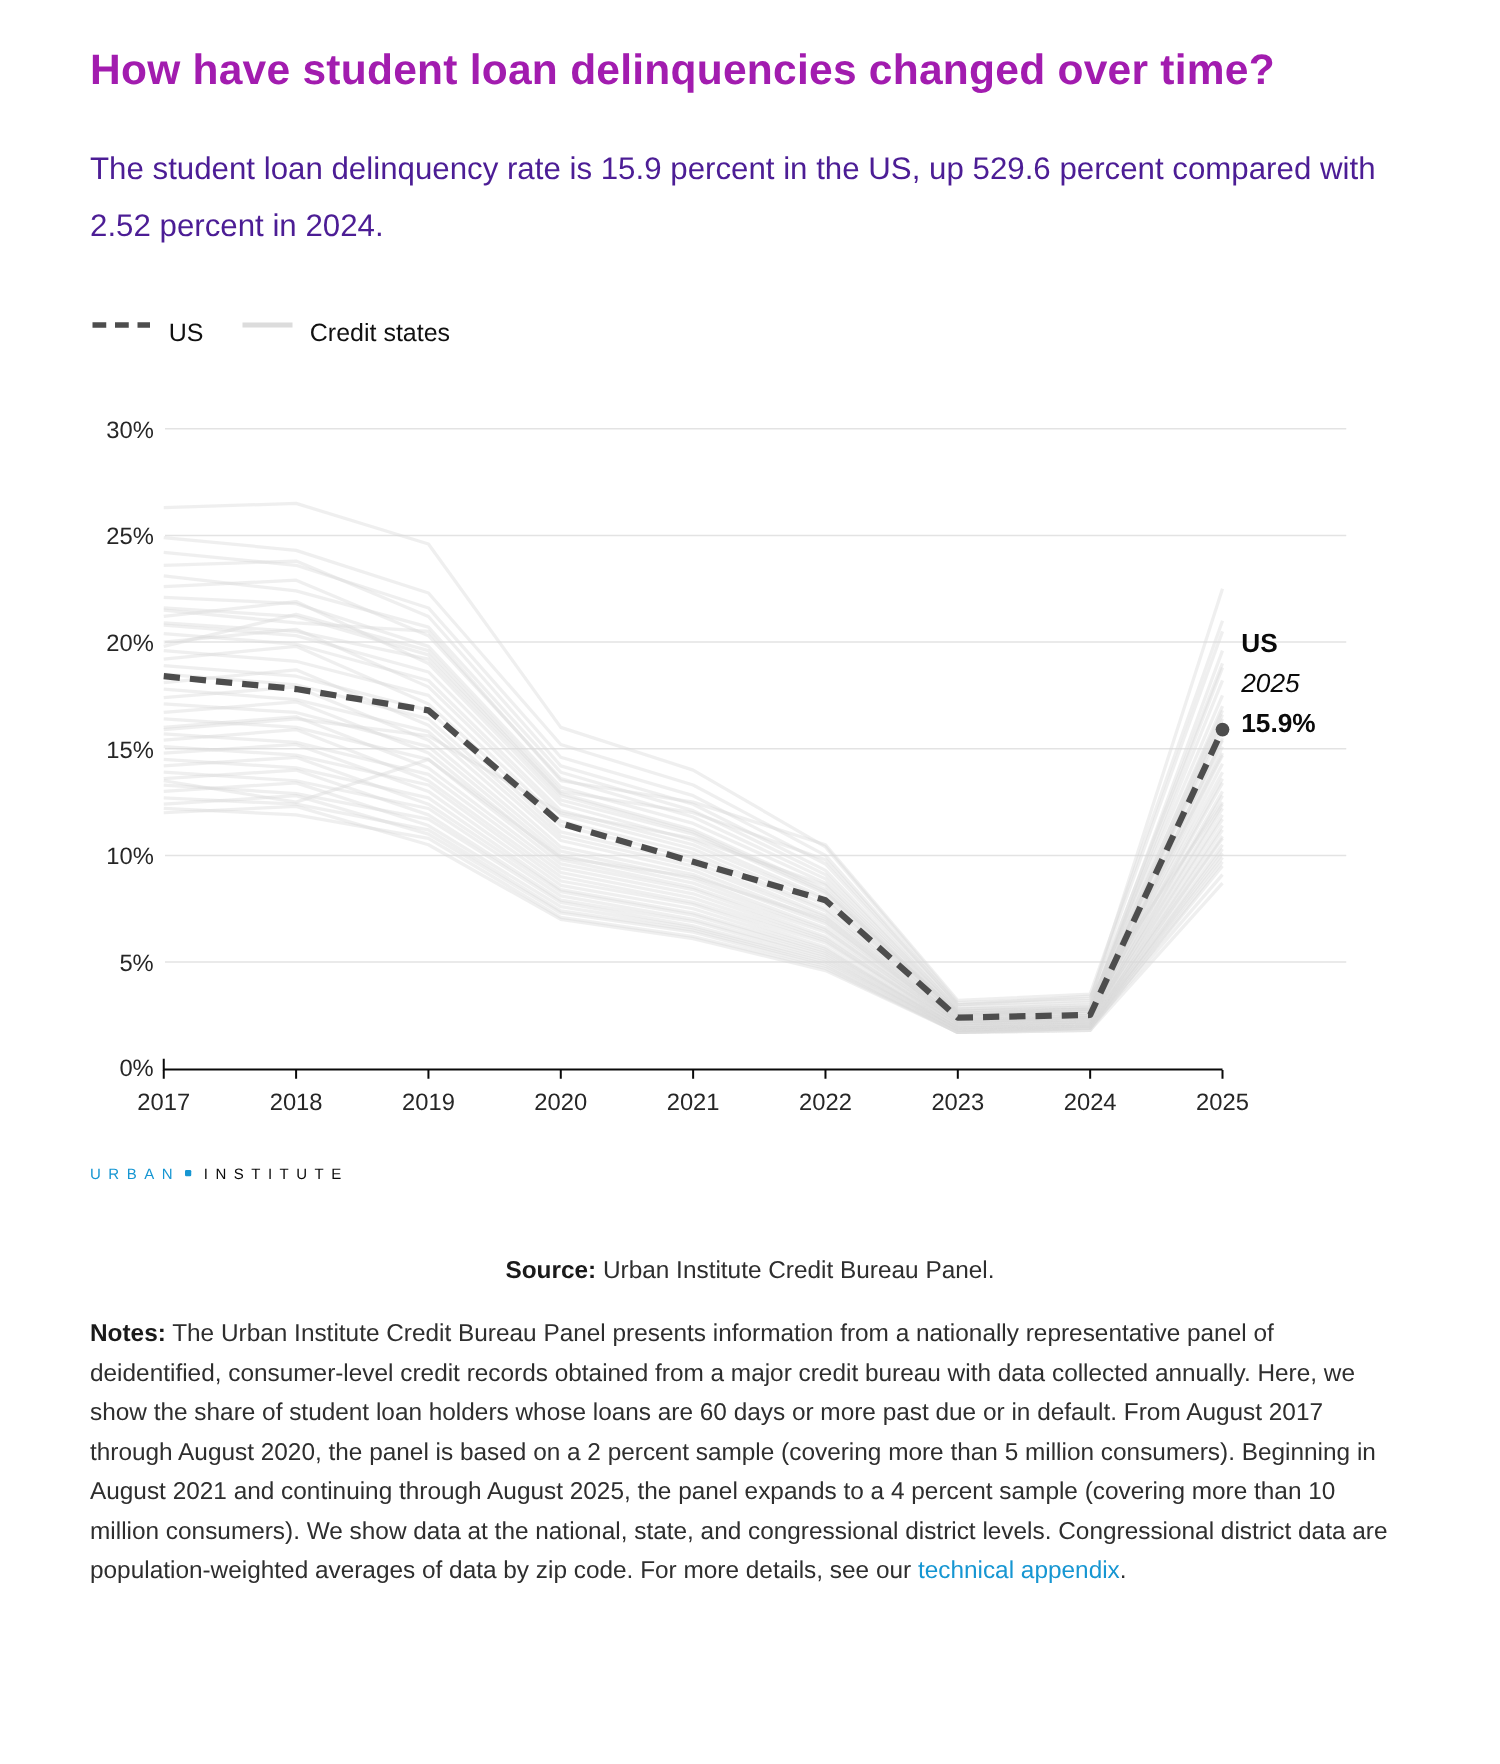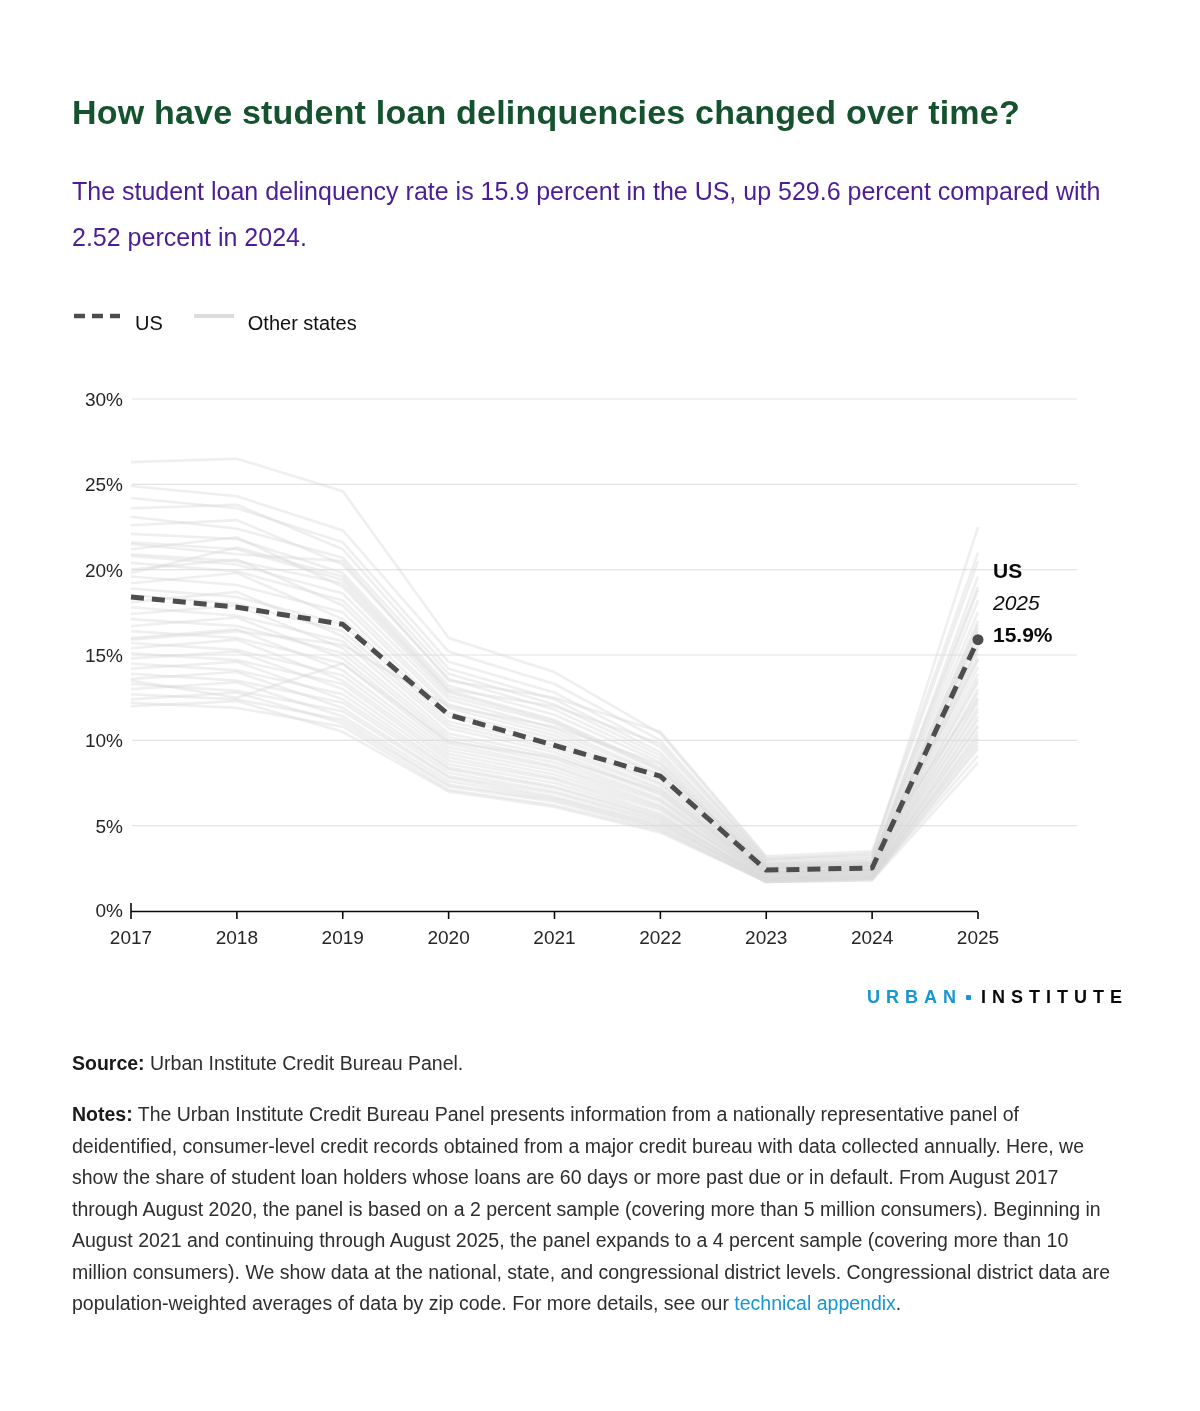--- a/index.html
+++ b/index.html
@@ -1,30 +1,30 @@
 <!DOCTYPE html>
 <html><head>
 <meta charset="utf-8">
 <style>
   html,body{margin:0;padding:0;background:#fff;}
   body{width:1200px;height:1411px;font-family:"Liberation Sans","DejaVu Sans",sans-serif;color:#0a0a0a;}
   .page{padding:0 72px;width:1056px;}
-  h1{font-size:34px;line-height:56px;font-weight:900;color:#14532d;margin:0;padding-top:84px;letter-spacing:.2px;}
+  h1{font-size:34px;line-height:56px;font-weight:900;color:#a21caf;margin:0;padding-top:28px;letter-spacing:.2px;}
   .subtitle{font-size:25px;line-height:46px;color:#4c1d95;margin:28px 0 0 0;font-weight:400;}
   .legend{display:flex;align-items:center;margin-top:52px;gap:30px;}
   .legend-item{display:flex;align-items:center;gap:13px;font-size:20px;color:#111;}
   .legend-item svg{position:relative;top:-8px;display:block;}
   .chart-wrap{margin-top:34px;}
   .axis-label{font-size:19px;fill:#262626;}
   .ann{font-size:21px;fill:#0a0a0a;}
   .ann-bold{font-weight:bold;}
   .ann-italic{font-style:italic;}
-  .logo-row{margin-top:14px;text-align:right;font-weight:bold;font-size:18px;letter-spacing:6px;white-space:nowrap;}
+  .logo-row{margin-top:14px;font-weight:normal;font-size:12px;letter-spacing:6px;white-space:nowrap;}
   .logo-dot{display:inline-block;width:5px;height:5px;border-radius:1px;margin:0 10px 2px 4px;vertical-align:middle;}
-  .source{font-size:19.5px;line-height:31.5px;color:#2e2e2e;margin-top:40px;}
+  .source{font-size:19.5px;line-height:31.5px;color:#2e2e2e;margin-top:55px;text-align:center;}
   .notes{font-size:19.5px;line-height:31.5px;color:#2e2e2e;}
   .bold{font-weight:bold;color:#1a1a1a;}
   a.appendix{text-decoration:none;cursor:pointer;}
 </style>
 </head>
 <body>
 
 <div class="page">
 
   <h1>How have student loan delinquencies changed over time?</h1>
@@ -35,21 +35,21 @@
     <div class="legend-item">
       <svg width="50" height="12">
         <line id="sw-us" x1="2" y1="6" x2="48" y2="6" stroke-width="4.5" stroke-dasharray="11 7" stroke="#4d4d4d"></line>
       </svg>
       <span>US</span>
     </div>
     <div class="legend-item">
       <svg width="42" height="12">
         <line id="sw-other" x1="1" y1="6" x2="41" y2="6" stroke-width="4" stroke="#dcdcdc"></line>
       </svg>
-      <span>Other states</span>
+      <span>Credit states</span>
     </div>
   </div>
 
   <div class="chart-wrap">
     <svg id="chart-svg" width="1060" height="600" viewBox="0 0 1060 600">
         <text x="51" y="548" text-anchor="end" class="axis-label">0%</text>
         <line x1="60" y1="456.6666666666667" x2="1005" y2="456.6666666666667" stroke="#e3e3e3" stroke-width="1.2"></line>
         <text x="51" y="463.6666666666667" text-anchor="end" class="axis-label">5%</text>
         <line x1="60" y1="371.33333333333337" x2="1005" y2="371.33333333333337" stroke="#e3e3e3" stroke-width="1.2"></line>
         <text x="51" y="378.33333333333337" text-anchor="end" class="axis-label">10%</text>

